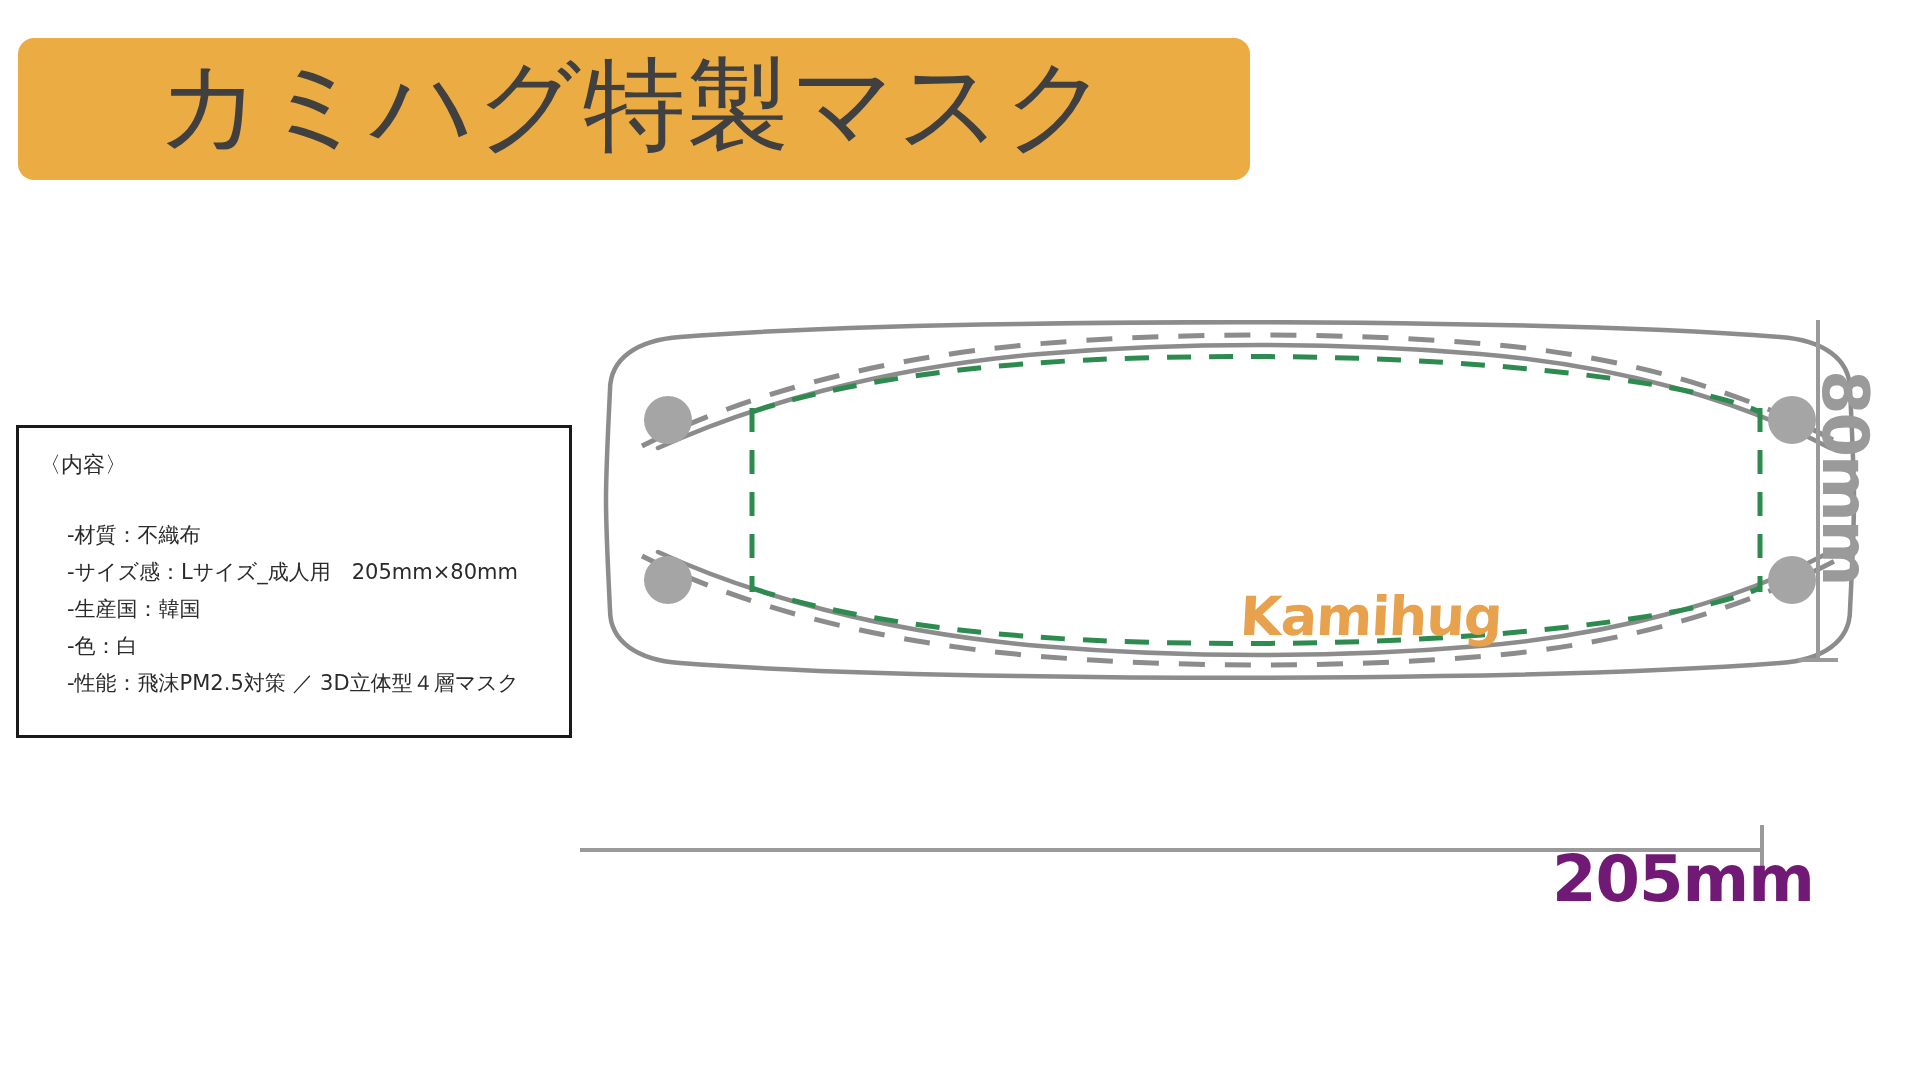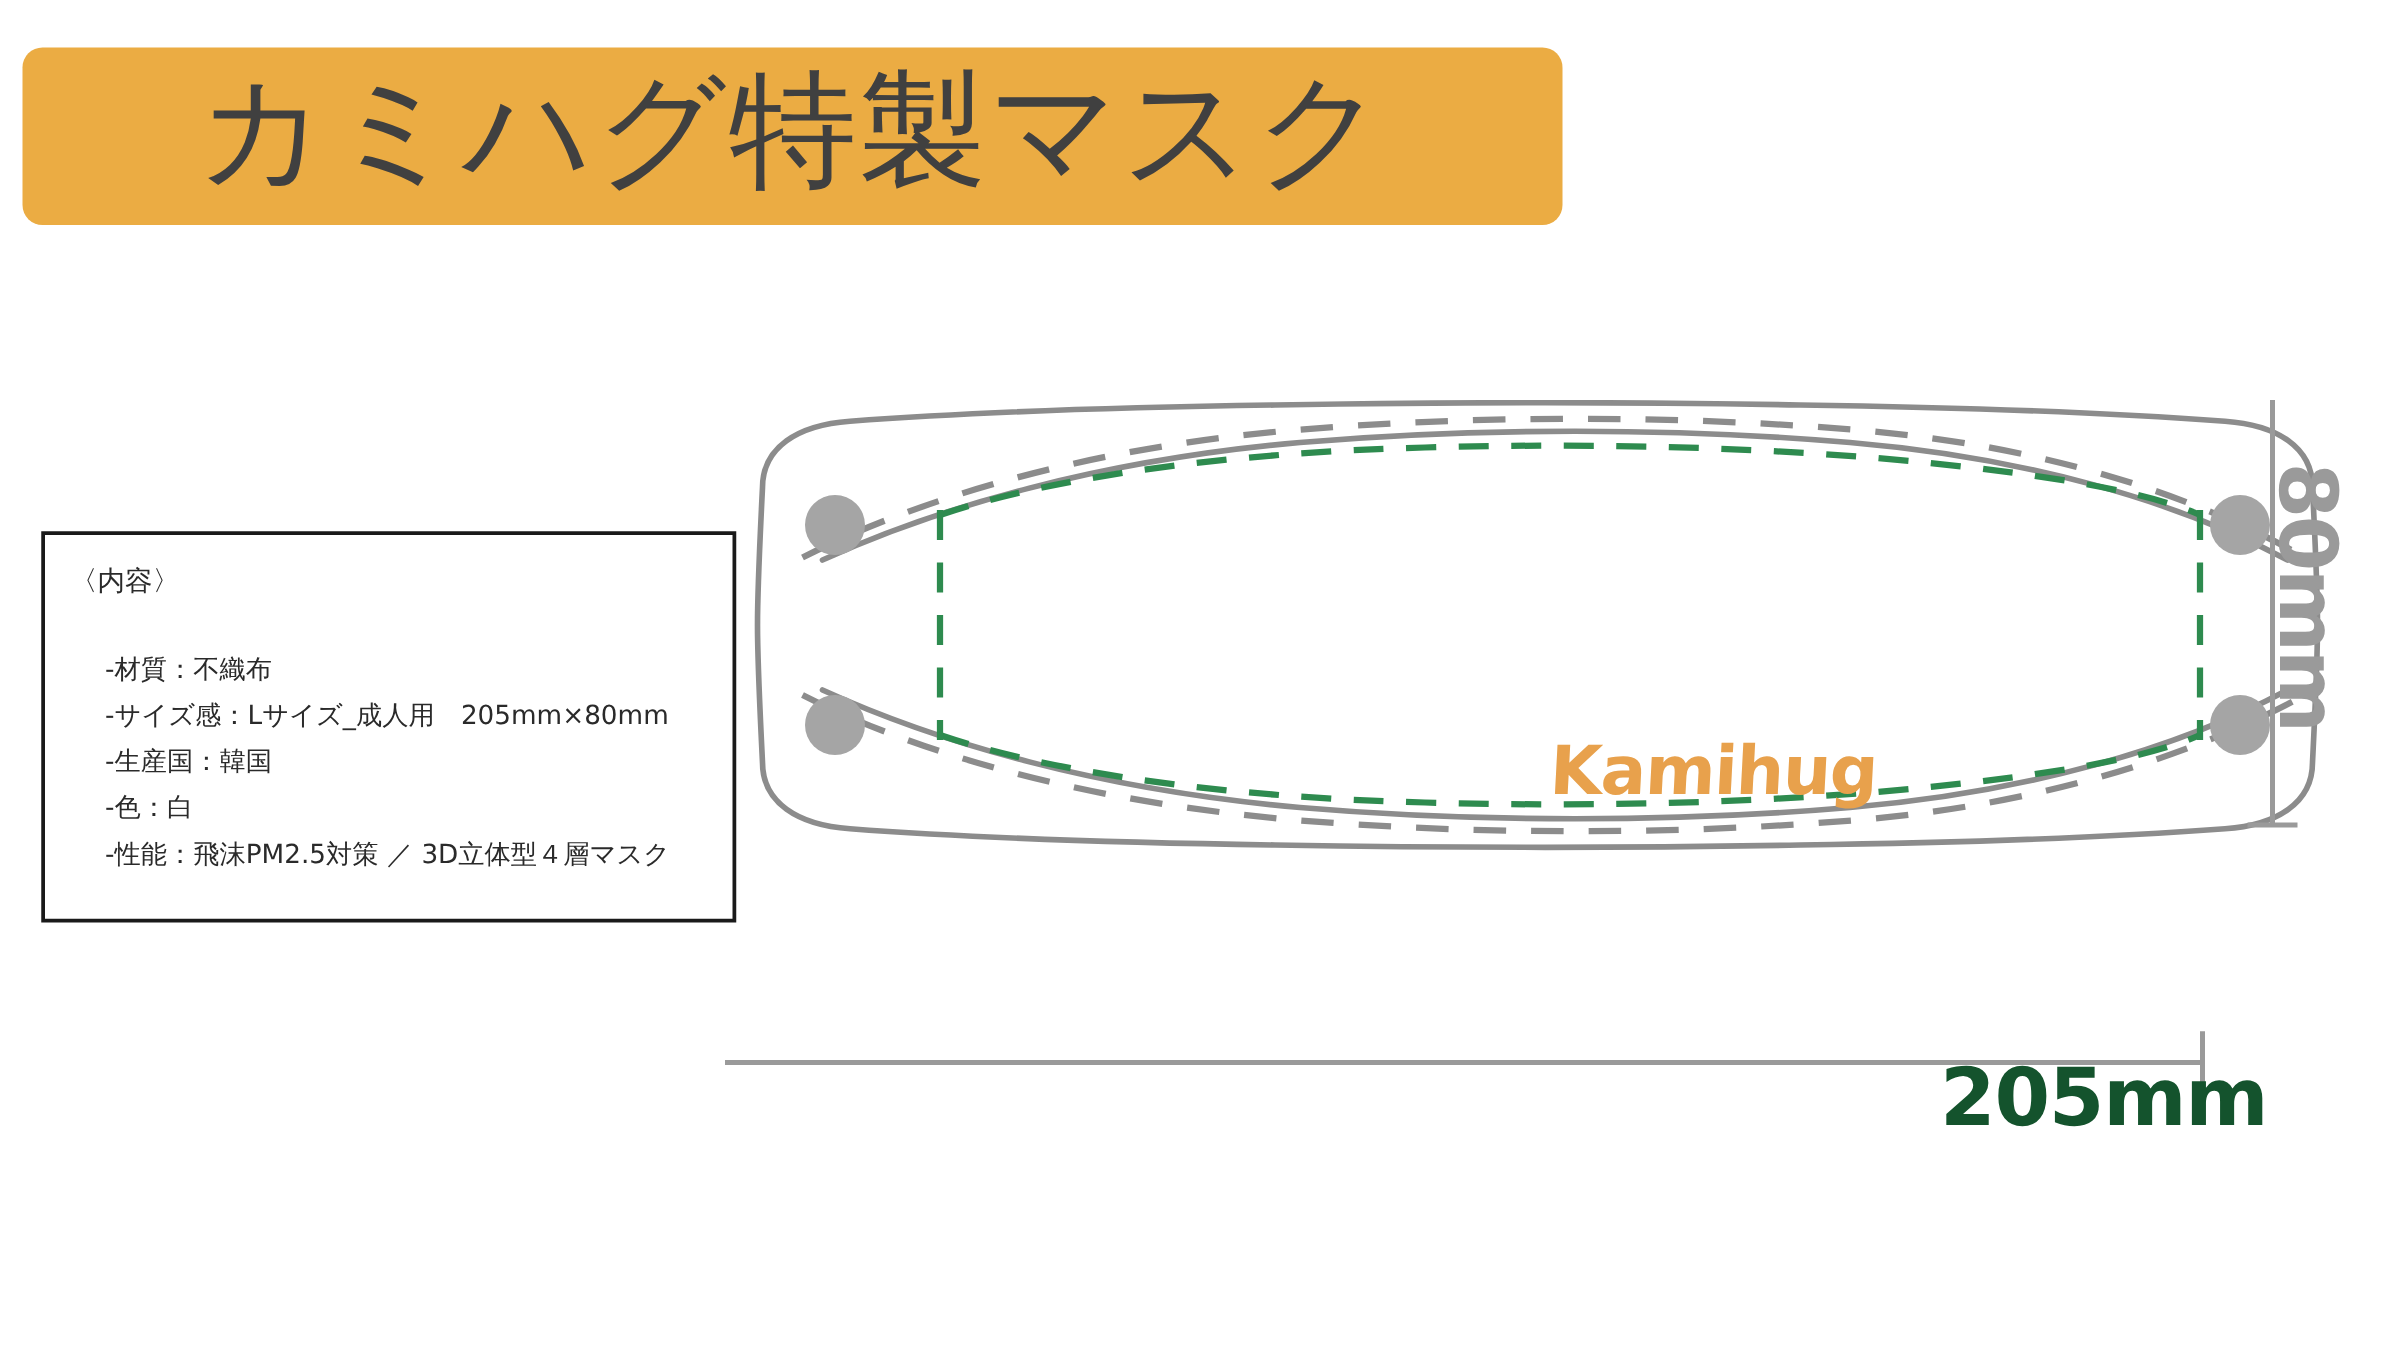--- a/index.html
+++ b/index.html
@@ -36,21 +36,21 @@
     letter-spacing: 2px;
     font-weight: 400;
     white-space: nowrap;
     font-family: "DejaVu Sans", "Liberation Sans", sans-serif;
     transform: translateY(-4px);
   }
 
   
   #info-box {
     position: absolute;
-    left: 33px;
+    left: 16px;
     top: 425px;
     width: 556px;
     height: 313px;
     border: 3px solid #1a1a1a;
     box-sizing: border-box;
     background: #ffffff;
   }
   #info-heading {
     position: absolute;
     left: 20px;
@@ -117,21 +117,21 @@
     writing-mode: vertical-rl;
     letter-spacing: -2px;
     white-space: nowrap;
   }
   #dim-width-label {
     position: absolute;
     left: 1552px;
     top: 842px;
     font-size: 64px;
     font-weight: bold;
-    color: #14532d;
+    color: #701a75;
     font-family: "DejaVu Sans", "Liberation Sans", sans-serif;
     letter-spacing: -1px;
     white-space: nowrap;
   }
 </style>
 </head>
 <body>
 
 <div id="title-banner">
   <span id="title-text">カミハグ特製マスク</span>

